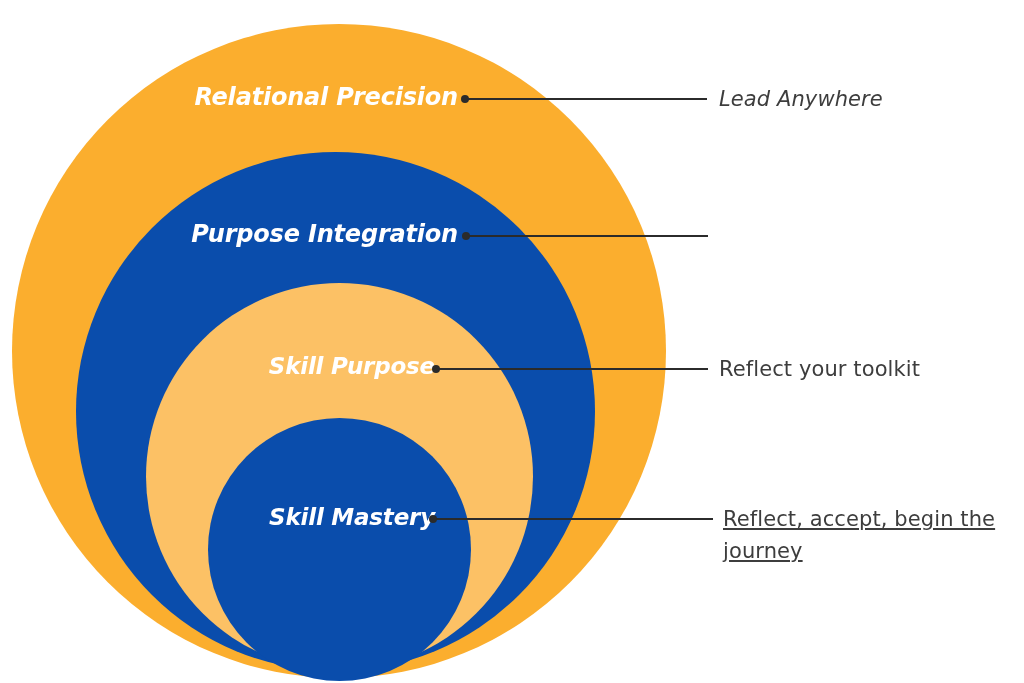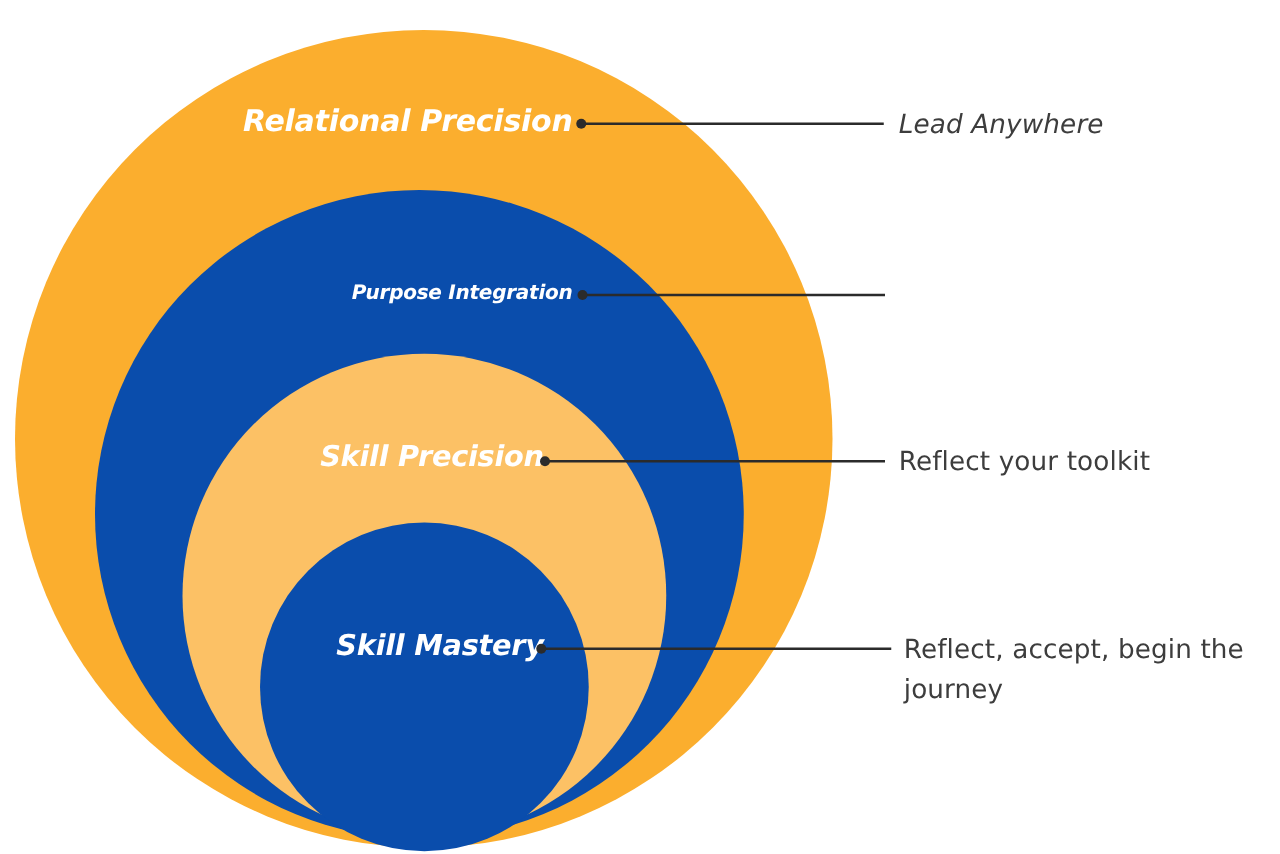--- a/index.html
+++ b/index.html
@@ -56,21 +56,21 @@
     font-family: "DejaVu Sans", sans-serif;
     font-weight: bold;
     font-style: italic;
     font-size: 24px;
     letter-spacing: -0.2px;
     white-space: nowrap;
     text-align: right;
     transform: translateY(-50%);
   }
   #label-1 { right: 566px; top: 97px;  font-size: 24px; }
-  #label-2 { right: 566px; top: 234px; font-size: 16px; }
+  #label-2 { right: 566px; top: 234px; font-size: 24px; }
   #label-3 { right: 589px; top: 366px; font-size: 23px; }
   #label-4 { right: 589px; top: 517px; font-size: 23px; }
 
   
   .leader {
     position: absolute;
     height: 2px;
     background: #2b2b2b;
   }
   .leader .dot {
@@ -93,35 +93,35 @@
     color: #3d3d3d;
     font-family: "DejaVu Sans", sans-serif;
     font-weight: normal;
     font-size: 21px;
     line-height: 32px;
     letter-spacing: 0.1px;
   }
   #callout-1 { left: 719px; top: 83px; font-style: italic;  }
   #callout-2 { left: 719px; top: 220px; }
   #callout-3 { left: 719px; top: 353px; }
-  #callout-4 { left: 723px; top: 503px; width: 300px; }
+  #callout-4 { left: 723px; top: 503px; width: 300px; text-decoration: underline; }
 </style>
 </head>
 <body>
 
 <div id="stage">
 
   <div class="ring" id="ring-1"></div>
   <div class="ring" id="ring-2"></div>
   <div class="ring" id="ring-3"></div>
   <div class="ring" id="ring-4"></div>
 
   <div class="ring-label" id="label-1">Relational Precision</div>
   <div class="ring-label" id="label-2">Purpose Integration</div>
-  <div class="ring-label" id="label-3">Skill Precision</div>
+  <div class="ring-label" id="label-3">Skill Purpose</div>
   <div class="ring-label" id="label-4">Skill Mastery</div>
 
   <div class="leader" id="leader-1">
     <span class="dot"></span>
   </div>
   <div class="leader" id="leader-2">
     <span class="dot"></span>
   </div>
   <div class="leader" id="leader-3">
     <span class="dot"></span>

